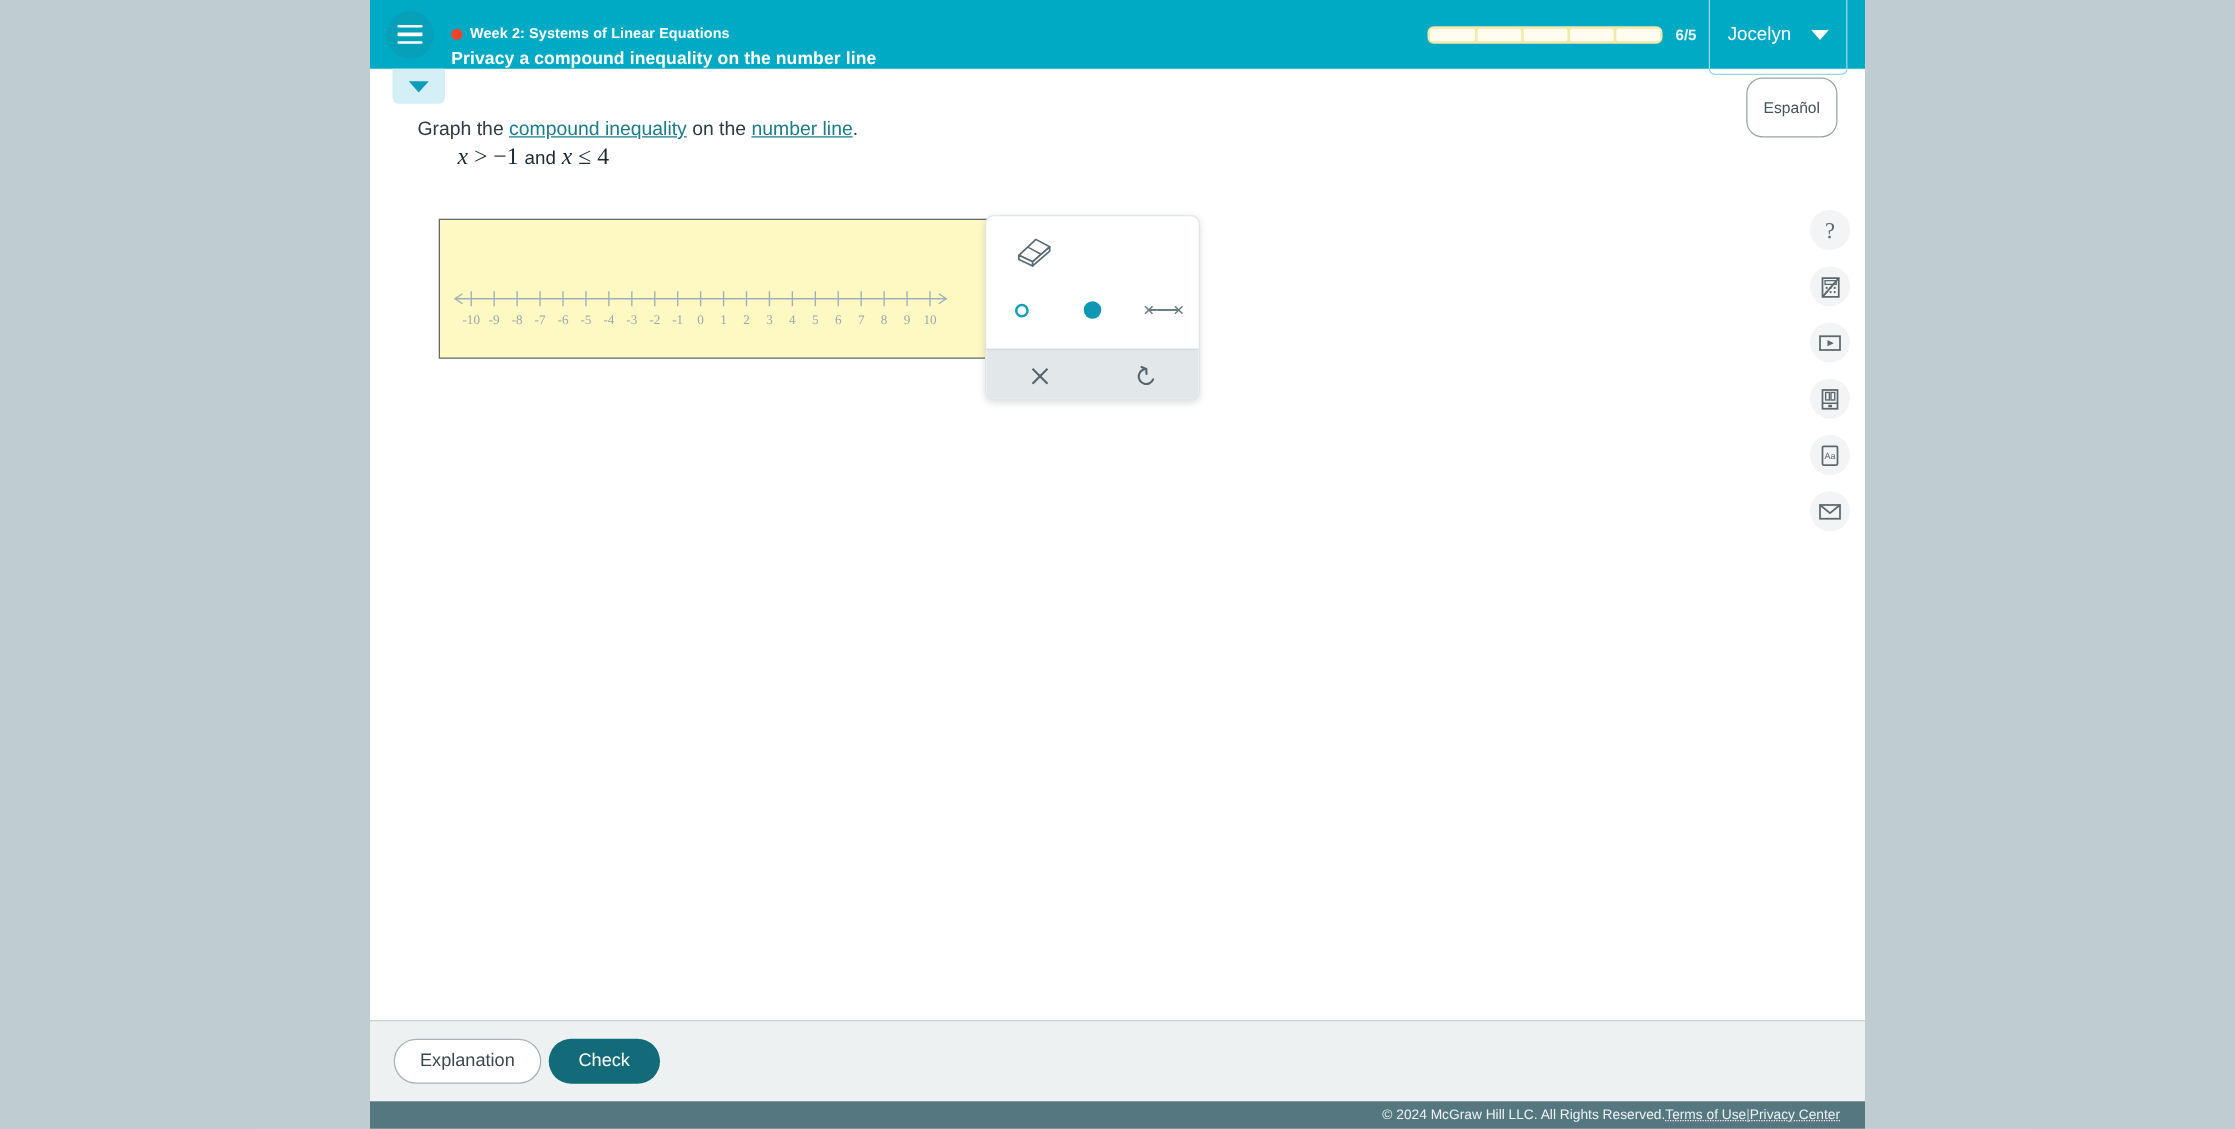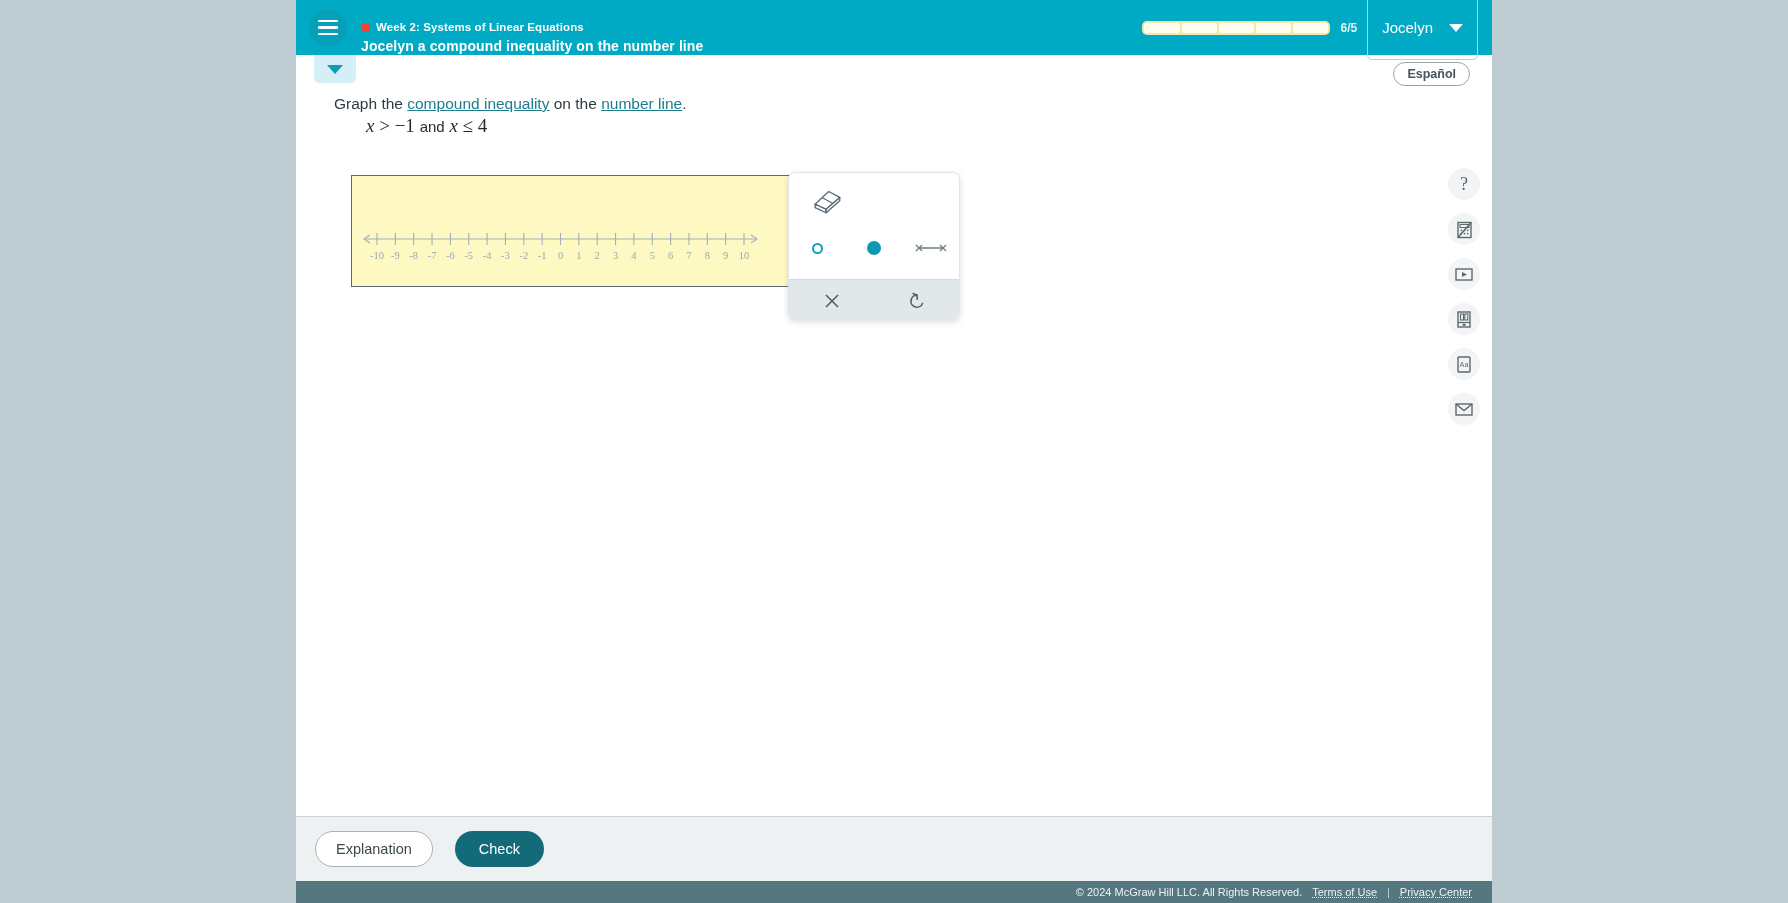--- a/index.html
+++ b/index.html
@@ -84,22 +84,22 @@
   }
   .chev-teal {
     width: 0; height: 0; border-left: 8px solid transparent;
     border-right: 8px solid transparent; border-top: 9px solid #0f9cb8;
   }
 
   
   .espanol {
     position: absolute; right: 22px; top: 62px;
     border: 1px solid #9aa4a8; border-radius: 13px;
-    padding: 4px 13px; font-size: 12.5px; color: #45535a;
-    background: #ffffff; cursor: pointer; font-weight: bold;
+    padding: 16px 13px; font-size: 12.5px; color: #45535a;
+    background: #ffffff; cursor: pointer;
   }
 
   
   .prompt {
     position: absolute; left: 38px; top: 95px;
     font-size: 15.5px; color: #2e3b42;
   }
   .prompt a {
     color: #1c7c8c; text-decoration: underline; cursor: pointer;
   }
@@ -172,41 +172,41 @@
   }
   .rail-q {
     font-size: 18px; color: #5d686d; font-family: "Liberation Serif", serif;
   }
 
   
   .actionbar {
     position: absolute; left: 0; bottom: 22px;
     width: 1196px; height: 65px;
     background: #eef1f2; border-top: 1px solid #c9d2d6;
-    display: flex; align-items: center; gap: 22px;
+    display: flex; align-items: center; gap: 6px;
     padding-left: 19px;
   }
   .btn-explanation {
     border: 1px solid #a9b2b6; border-radius: 20px;
     background: #ffffff; color: #3c484e;
     font-size: 14.5px; padding: 9px 20px; cursor: pointer;
   }
   .btn-check {
     border: none; border-radius: 20px;
     background: #136b7a; color: #ffffff; font-weight: normal;
     font-size: 14.5px; padding: 10px 24px; cursor: pointer;
   }
 
   
   .footer {
     position: absolute; left: 0; bottom: 0;
     width: 1196px; height: 22px;
     background: #55777f; display: flex;
     align-items: center; justify-content: flex-end;
-    gap: 10px; padding-right: 20px;
+    padding-right: 20px;
     font-size: 11px; color: #eef3f4;
   }
   .footer a {
     color: #eef3f4; text-decoration: underline;
     text-decoration-style: dotted; cursor: pointer;
   }
   .footer .sep { color: #c2d2d6; }
 </style>
 </head>
 <body>
@@ -217,21 +217,21 @@
     <div class="hamburger">
       <span></span>
       <span></span>
       <span></span>
     </div>
     <div class="head-titles">
       <div class="head-kicker">
         <span class="rec-dot"></span>
         <span>Week 2: Systems of Linear Equations</span>
       </div>
-      <div class="head-title">Jocelyn a compound inequality on the number line</div>
+      <div class="head-title">Privacy a compound inequality on the number line</div>
     </div>
     <div class="head-right">
       <div class="progress">
         <span class="seg"></span>
         <span class="seg"></span>
         <span class="seg"></span>
         <span class="seg"></span>
         <span class="seg"></span>
       </div>
       <div class="progress-label">6/5</div>

